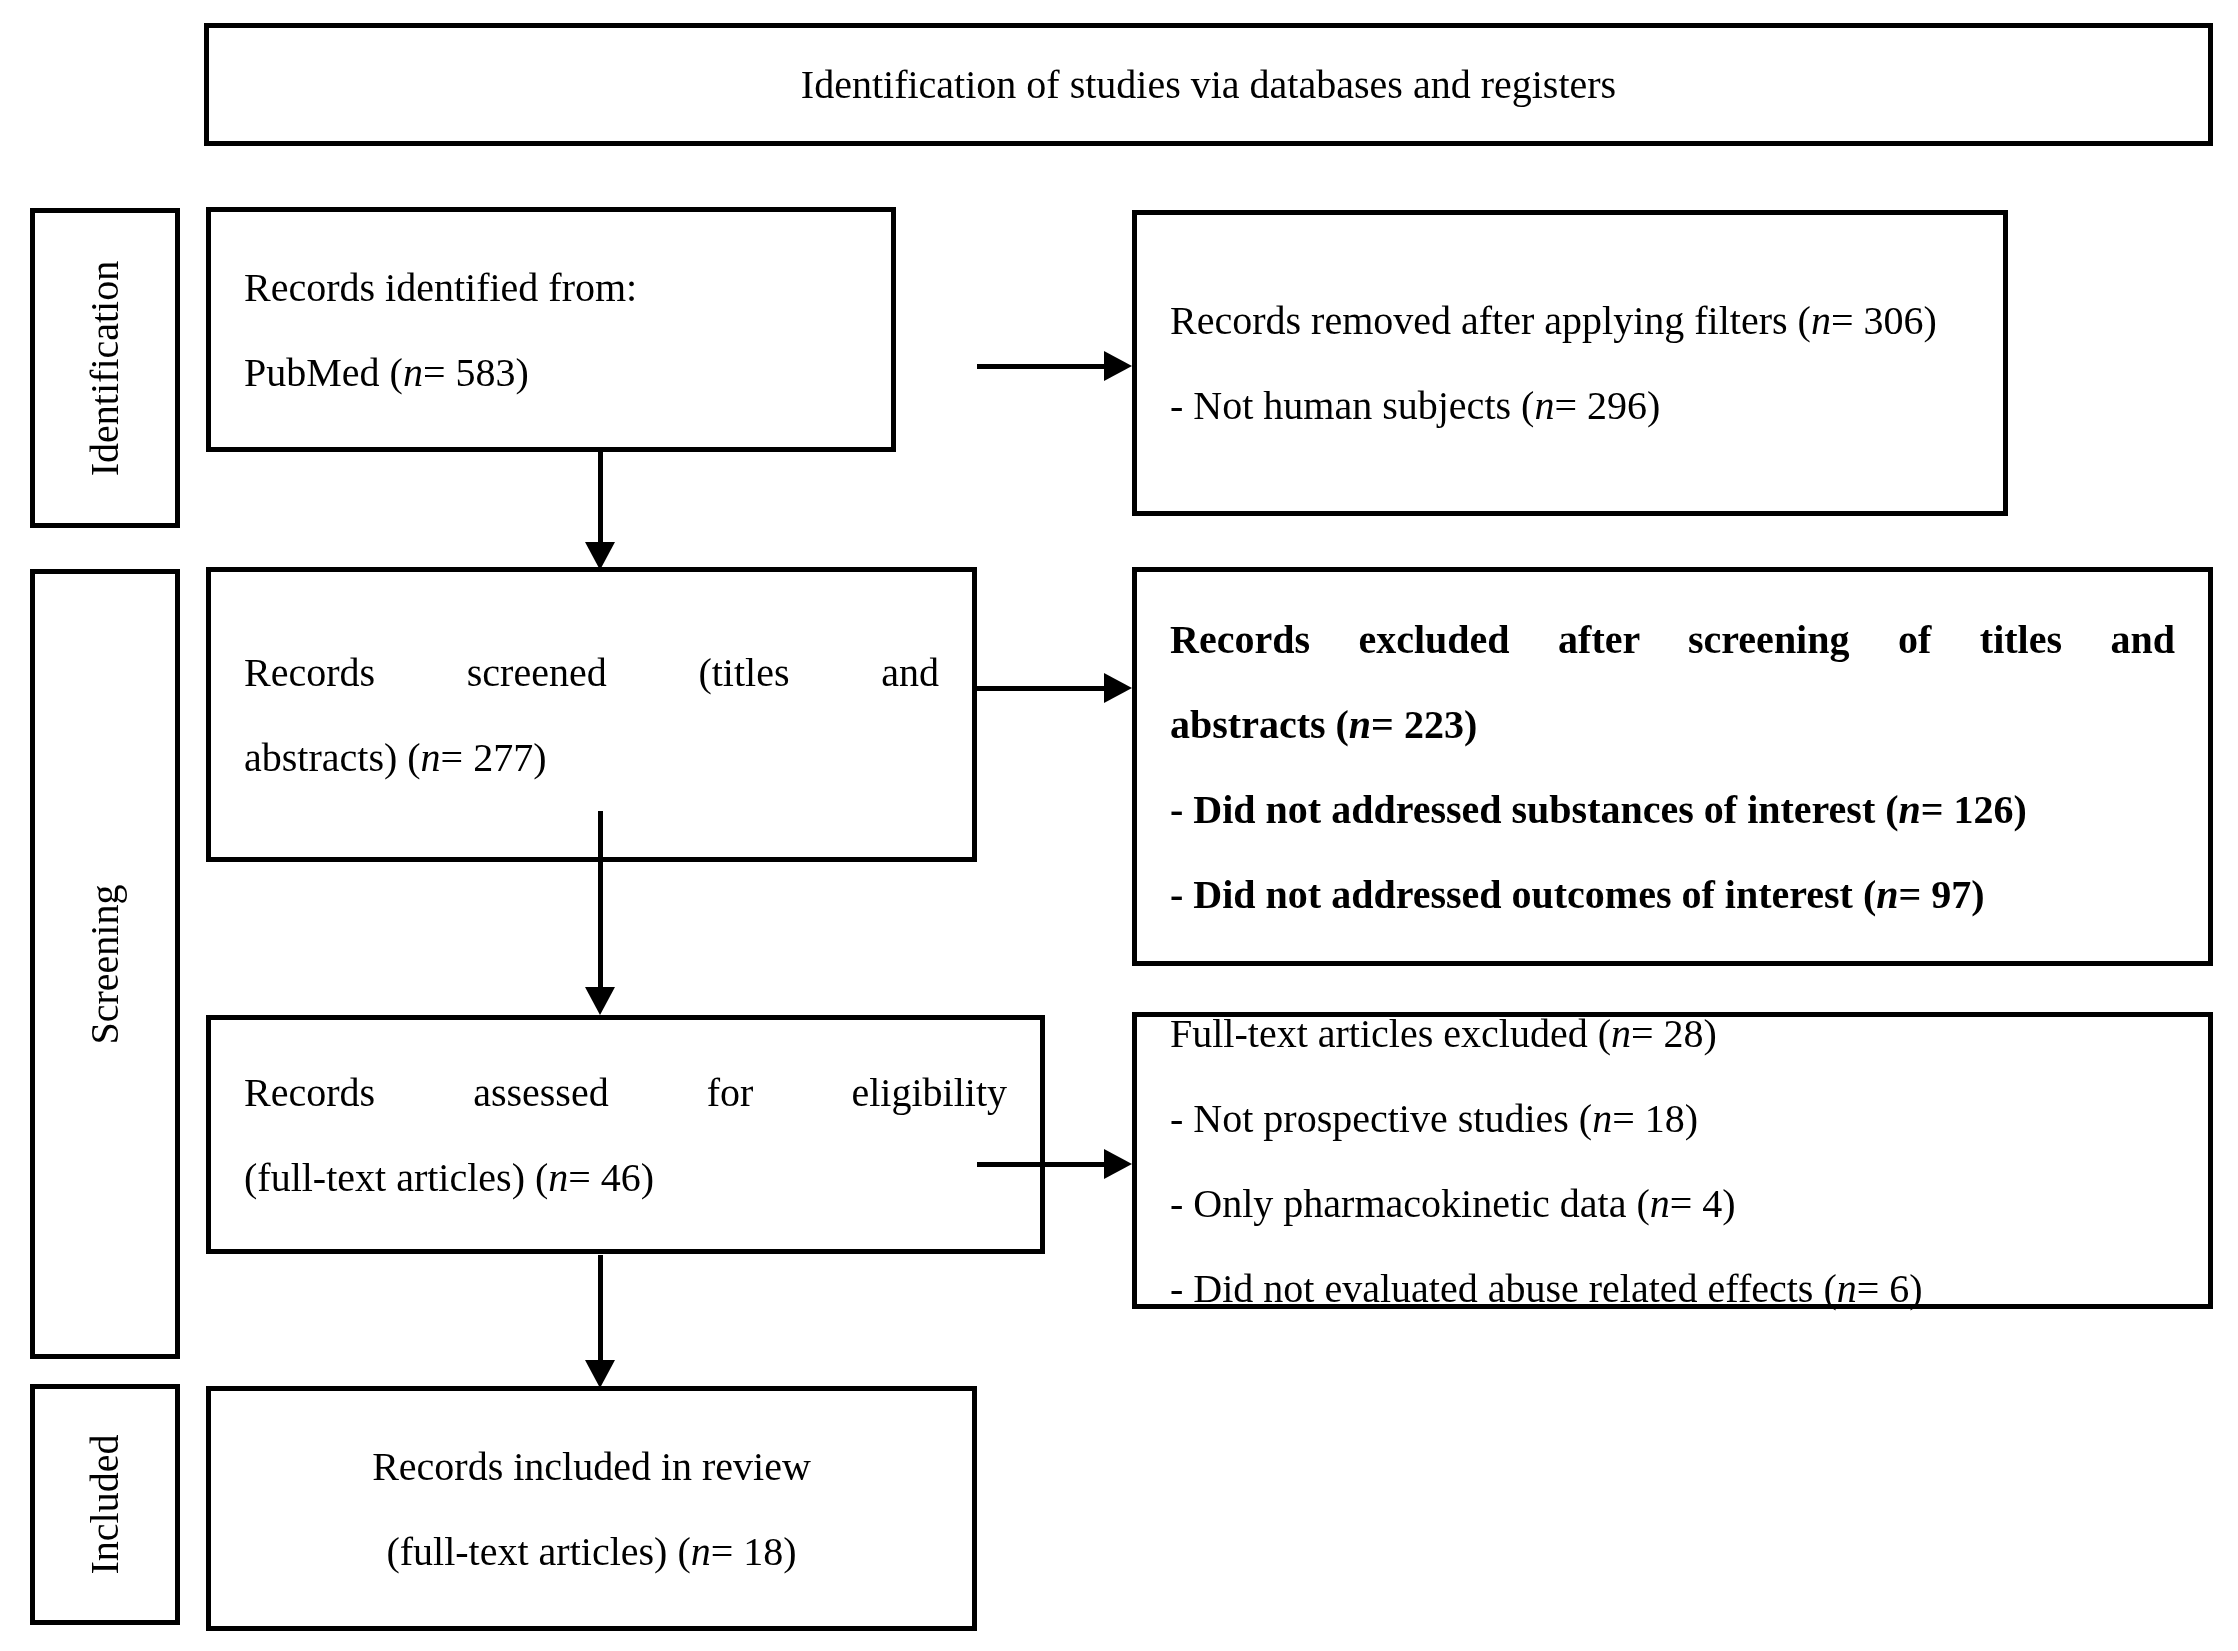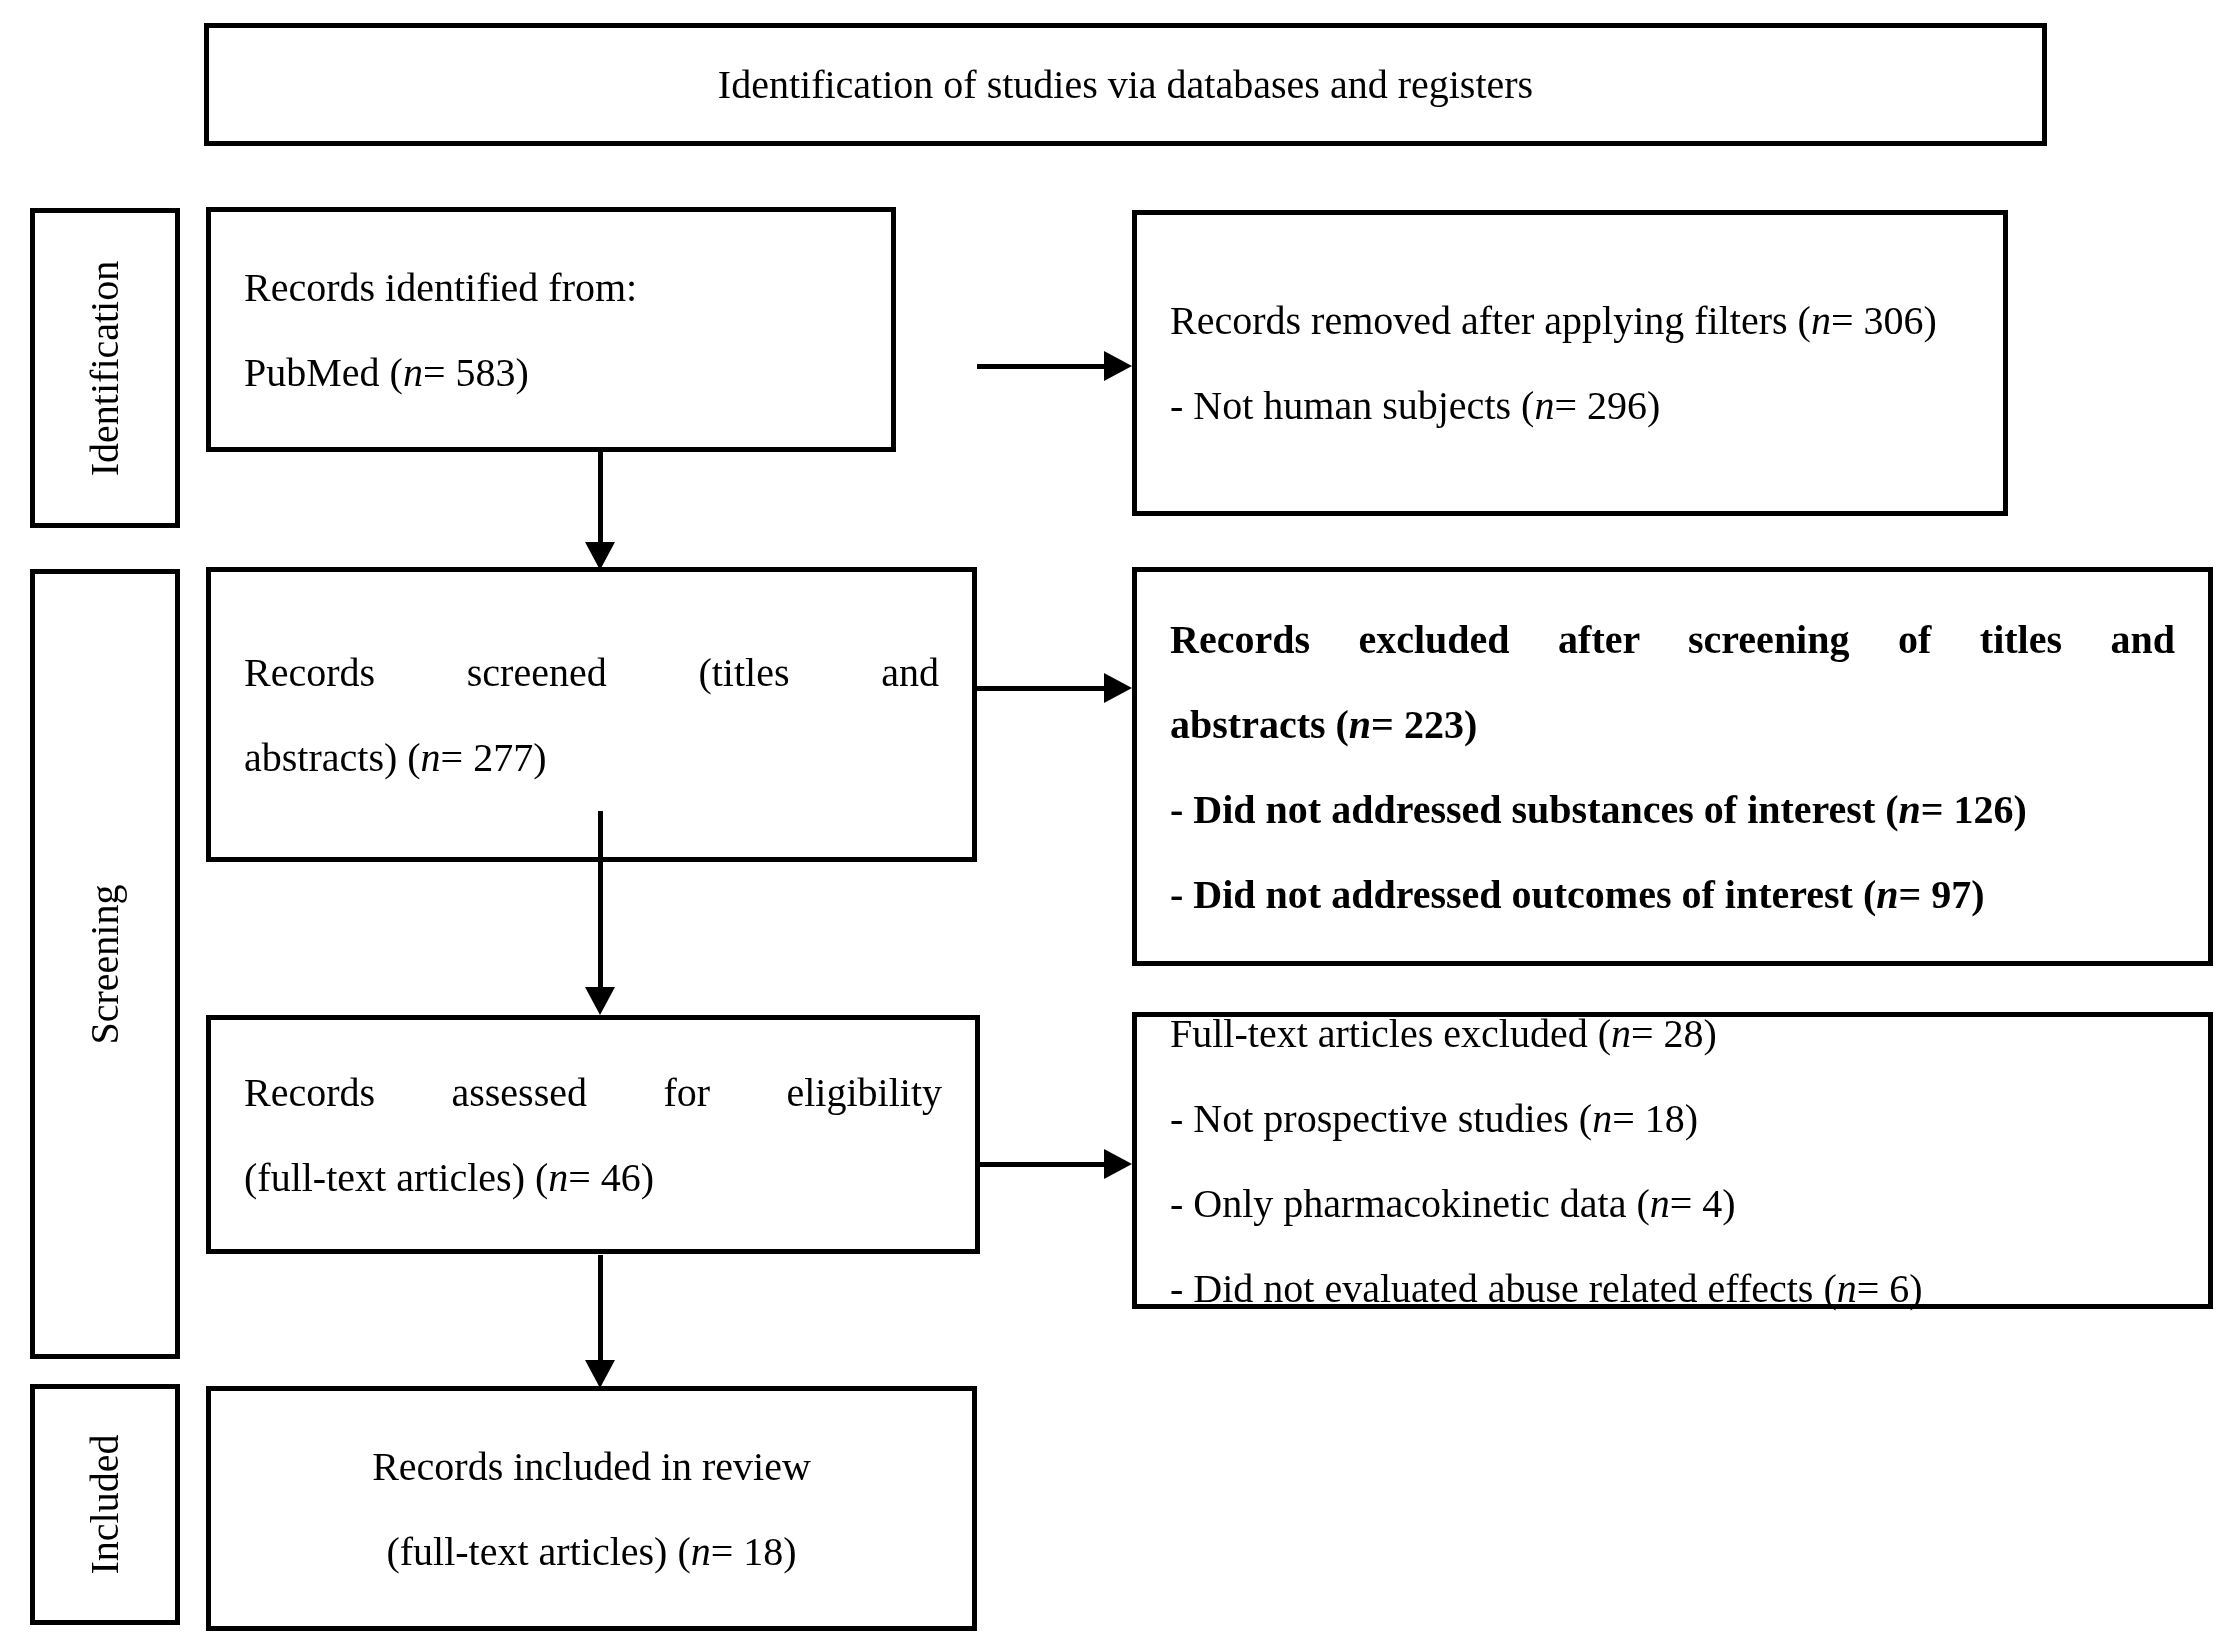--- a/index.html
+++ b/index.html
@@ -46,27 +46,27 @@
   .line {
     font-size: 40px;
     line-height: 85px;
     text-align: left;
   }
   .line.stretch {
     text-align: justify;
     text-align-last: justify;
   }
   
-  .pos-title  { left: 204px;  top: 23px;   width: 1843px; height: 123px; }
+  .pos-title  { left: 204px;  top: 23px;   width: 2009px; height: 123px; }
   .pos-stage-identification { left: 30px; top: 208px;  width: 150px; height: 320px;  }
   .pos-stage-screening      { left: 30px; top: 569px;  width: 150px; height: 790px; }
   .pos-stage-included       { left: 30px; top: 1384px; width: 150px; height: 241px;  }
   .pos-box1  { left: 206px;  top: 207px;  width: 690px; height: 245px; }
   .pos-box2  { left: 206px;  top: 567px;  width: 771px; height: 295px; }
-  .pos-box3  { left: 206px;  top: 1015px; width: 774px; height: 239px; }
+  .pos-box3  { left: 206px;  top: 1015px; width: 839px; height: 239px; }
   .pos-box4  { left: 206px;  top: 1386px; width: 771px; height: 245px; align-items: center; }
   .pos-rbox1 { left: 1132px; top: 210px;  width: 876px; height: 306px; }
   .pos-rbox2 { left: 1132px; top: 567px;  width: 1081px; height: 399px; font-weight: bold; }
   .pos-rbox3 { left: 1132px; top: 1012px; width: 1081px; height: 297px; }
   
   .arrow-h { position: absolute; height: 31px; }
   .arrow-h .shaft {
     position: absolute; left: 0; right: 24px; top: 13.2px;
     height: 4.8px; background: #000000;
   }

